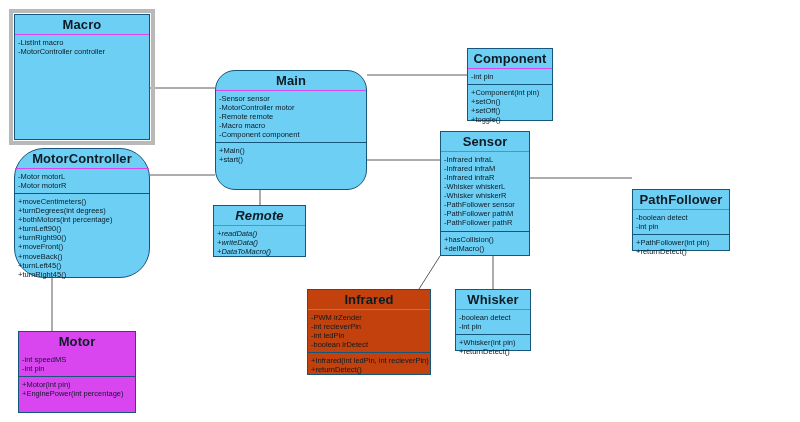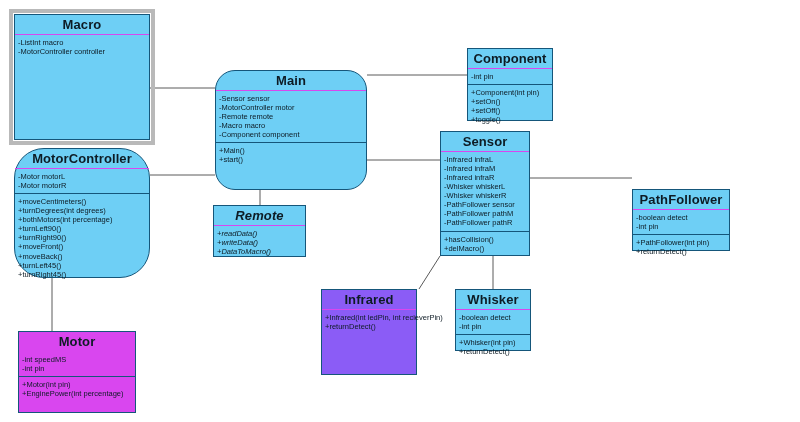--- a/index.html
+++ b/index.html
@@ -173,22 +173,28 @@
         <div class="title">PathFollower</div>
         <div class="compartment">
           <div class="row">-boolean detect</div>
           <div class="row">-int pin</div>
         </div>
         <div class="compartment grow">
           <div class="row">+PathFollower(int pin)</div>
           <div class="row">+returnDetect()</div>
         </div>
       </div>
-      <div class="uml" style="left: 307px; top: 289px; width: 96px; height: 86px; background: #8b5cf6; border-color: rgb(21, 86, 122); margin-left: 14px;">
+      <div class="uml" style="left: 307px; top: 289px; width: 124px; height: 86px; background: #c2410c; border-color: rgb(21, 86, 122);">
         <div class="title">Infrared</div>
+        <div class="compartment">
+          <div class="row">-PWM irZender</div>
+          <div class="row">-int recieverPin</div>
+          <div class="row">-int ledPin</div>
+          <div class="row">-boolean irDetect</div>
+        </div>
         <div class="compartment grow">
           <div class="row">+Infrared(int ledPin, int recieverPin)</div>
           <div class="row">+returnDetect()</div>
         </div>
       </div>
       <div class="uml" style="left: 455px; top: 289px; width: 76px; height: 62px; background: rgb(110, 207, 245); border-color: rgb(21, 86, 122);">
         <div class="title">Whisker</div>
         <div class="compartment">
           <div class="row">-boolean detect</div>
           <div class="row">-int pin</div>

